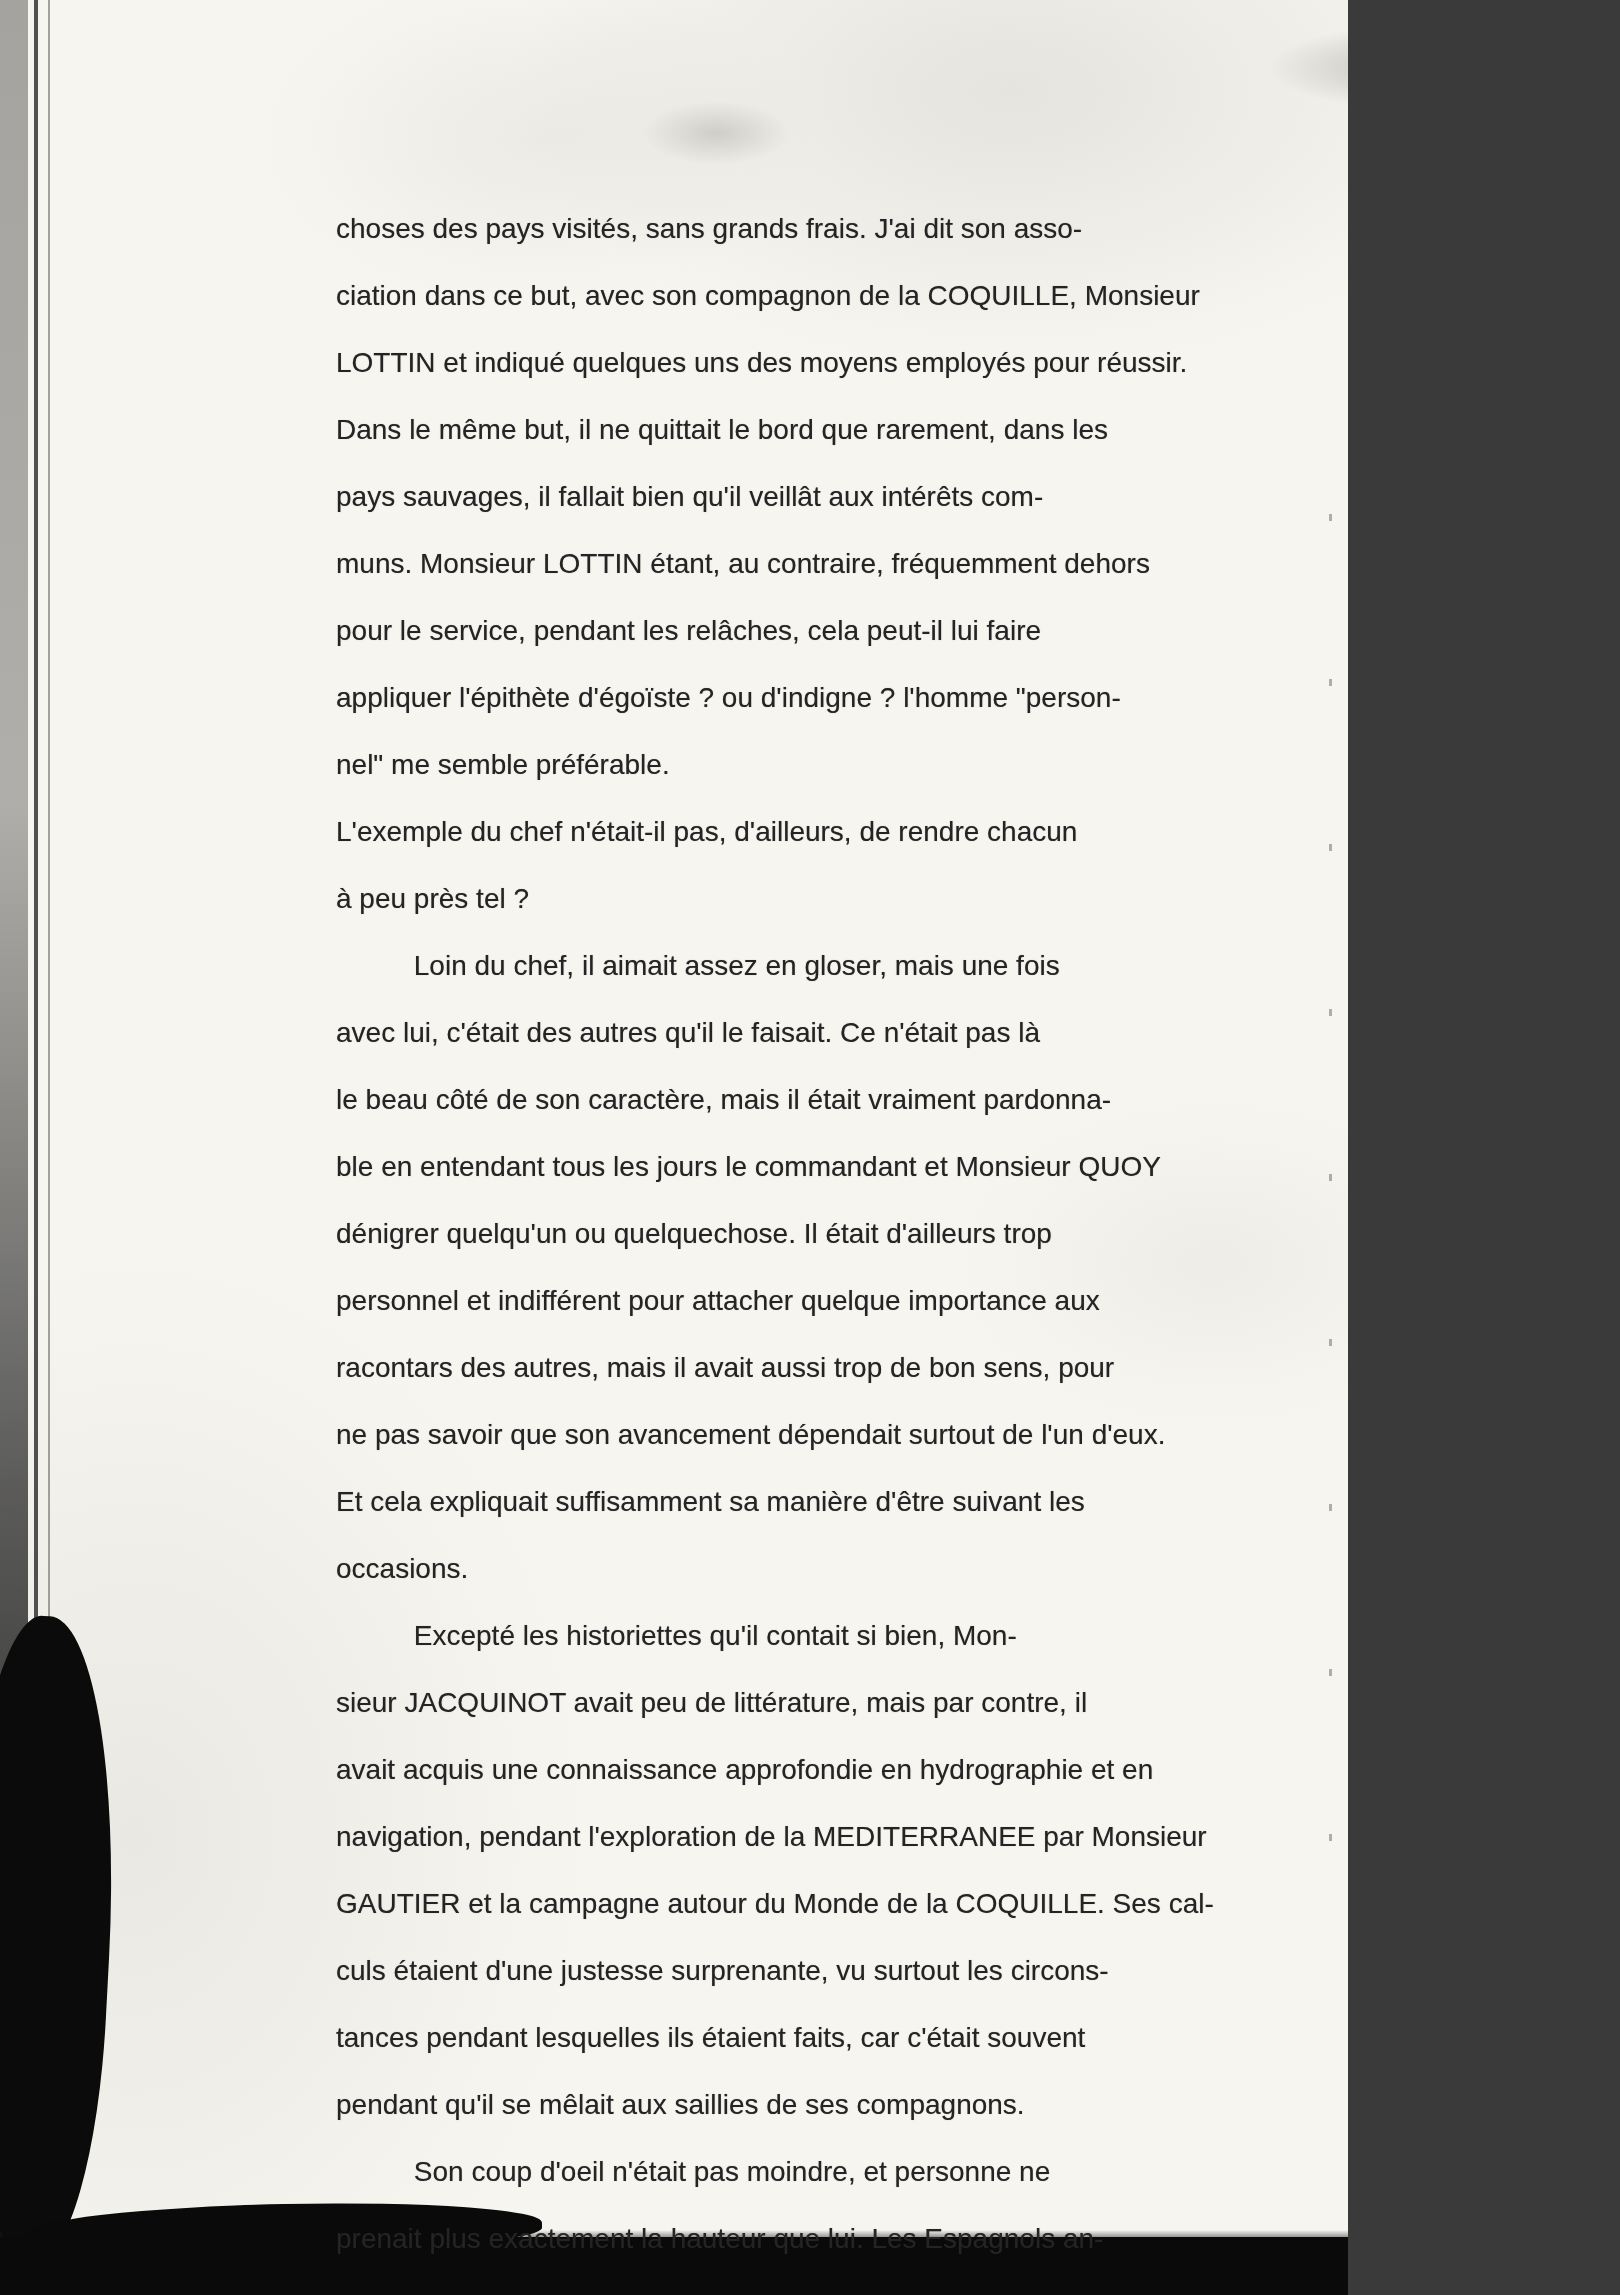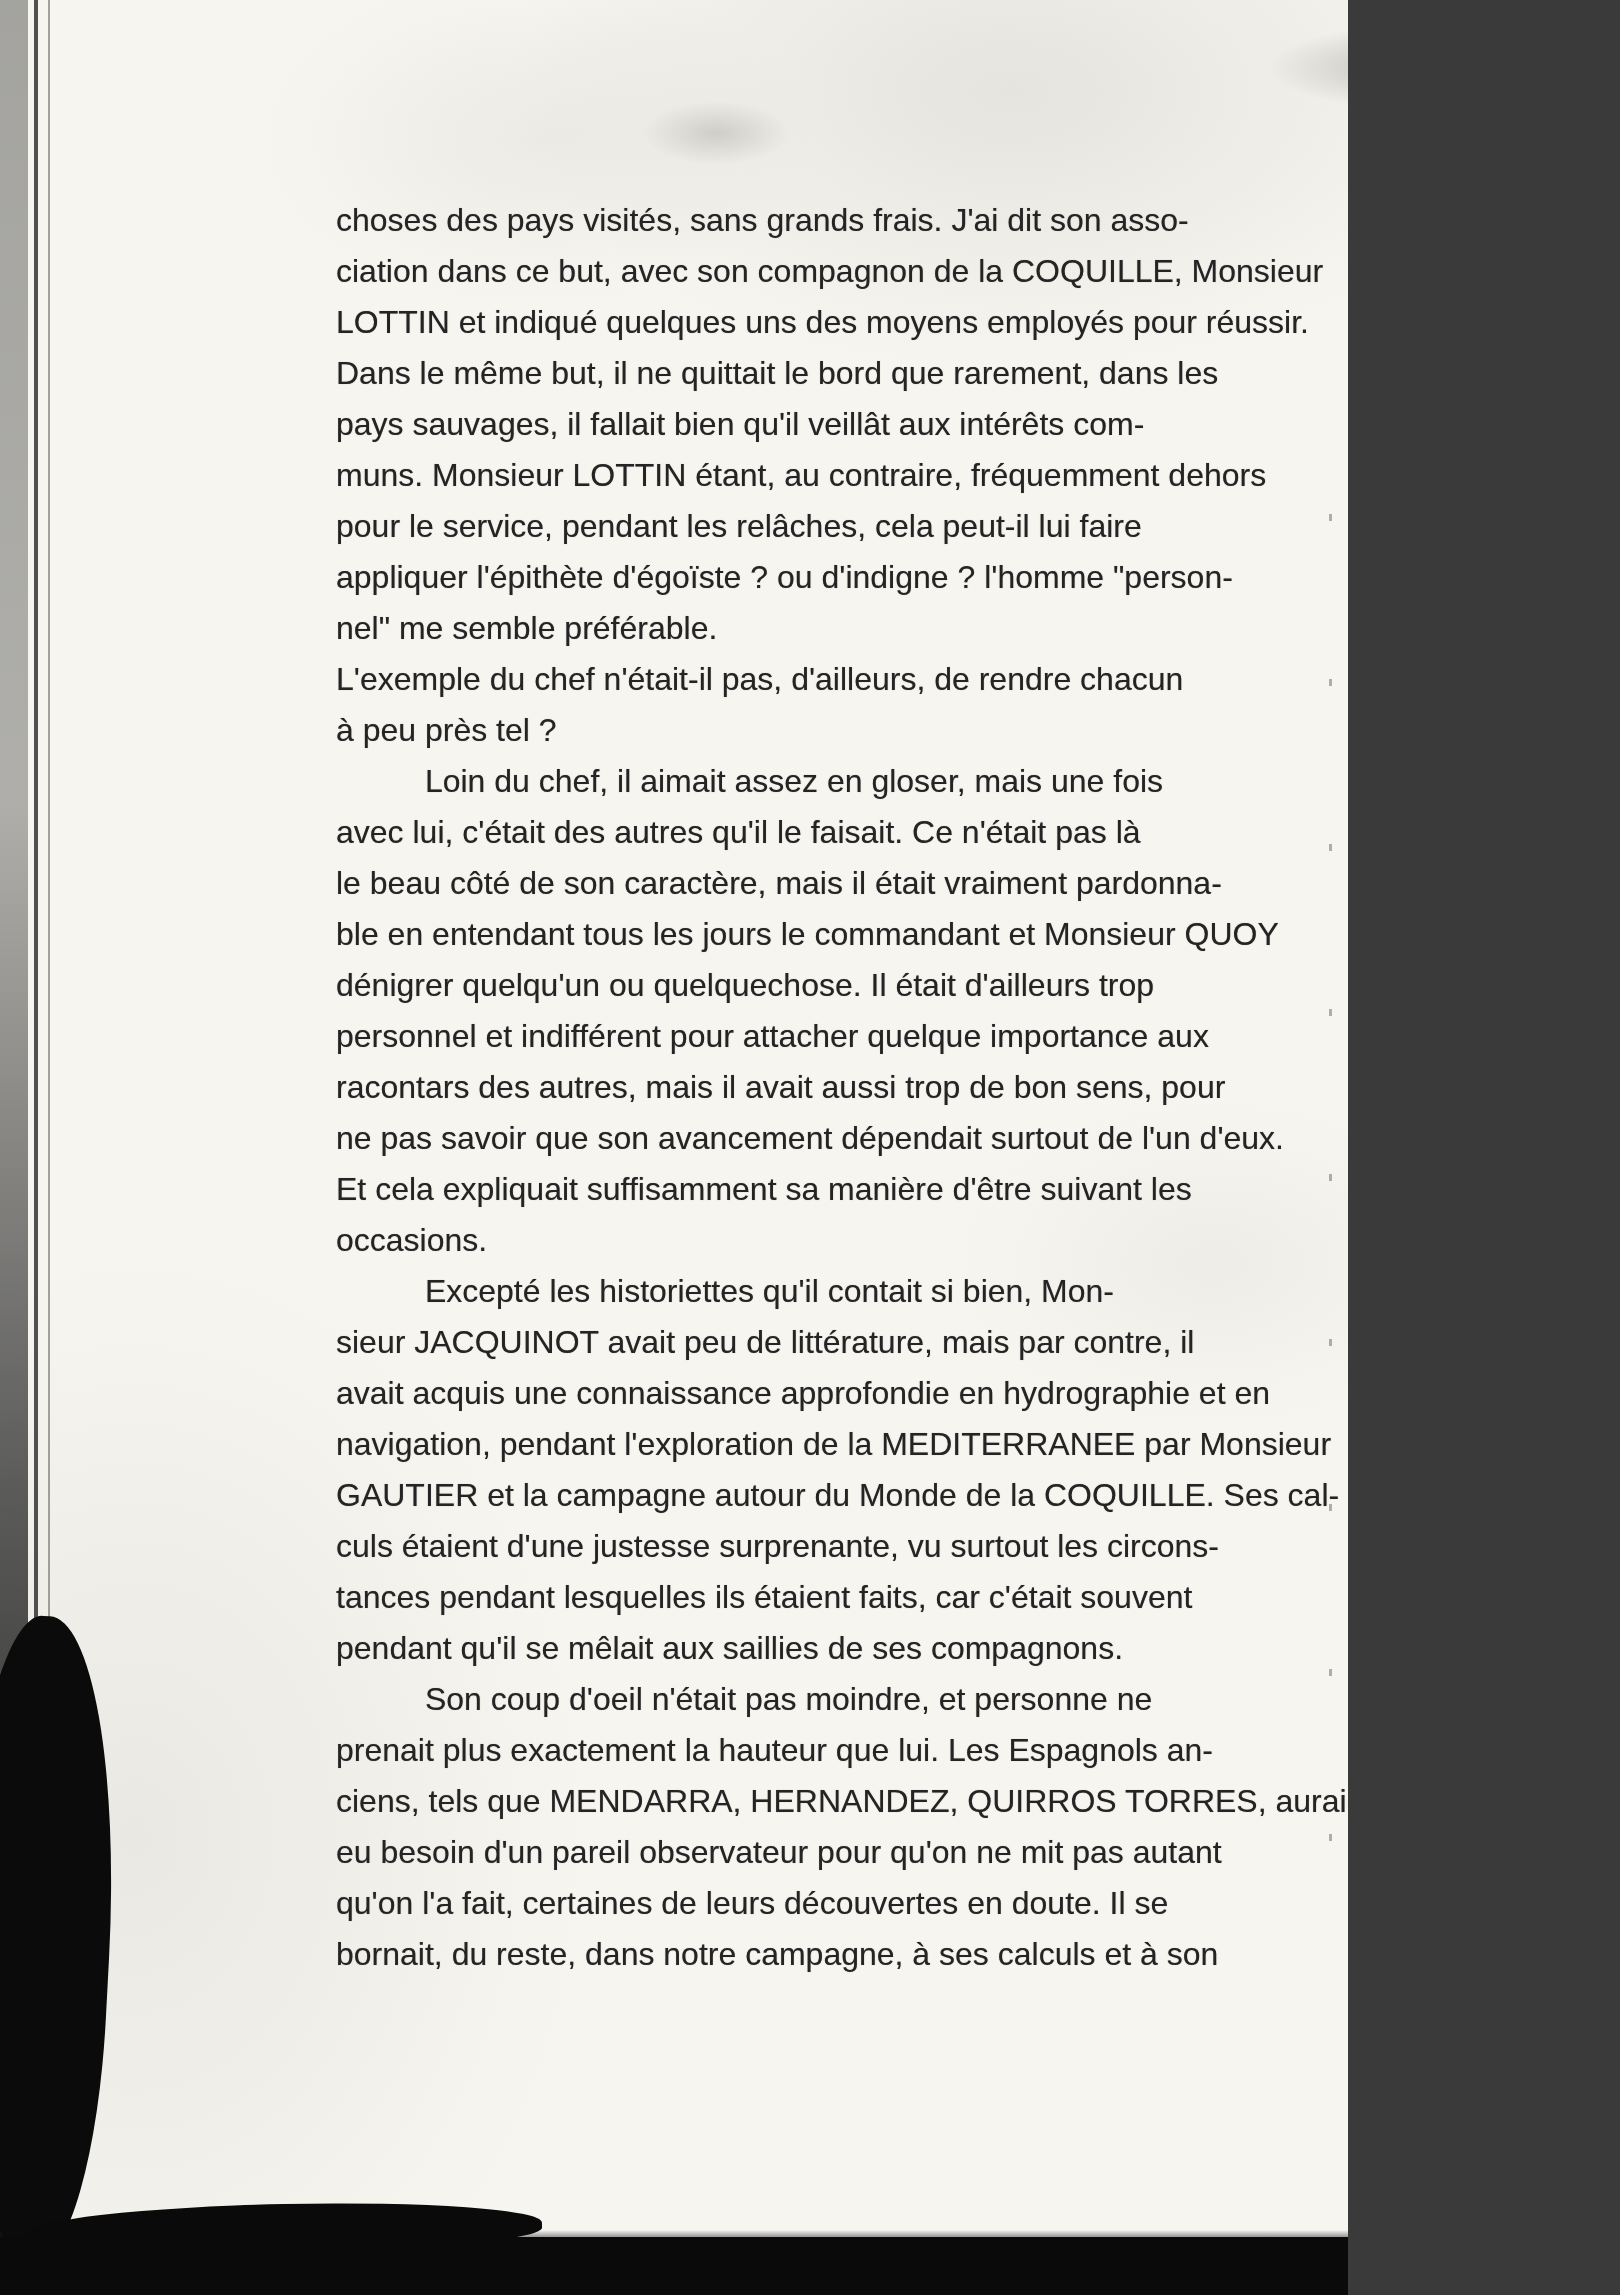--- a/index.html
+++ b/index.html
@@ -107,22 +107,22 @@
     text-shadow: 0 0 0.9px rgba(30,30,30,0.55);
   }
   .text-block {
     position: absolute;
     left: 336px;
     top: 195px;
     width: 1249px;
   }
   .para {
     white-space: pre;
-    font-size: 32px;
-    line-height: 51px;
+    font-size: 28px;
+    line-height: 67px;
     color: #242424;
     text-shadow: 0 0 0.9px rgba(35,35,35,0.45);
   }
   .para + .para {
   }
 </style>
 </head>
 <body>
 
 <div class="page">

